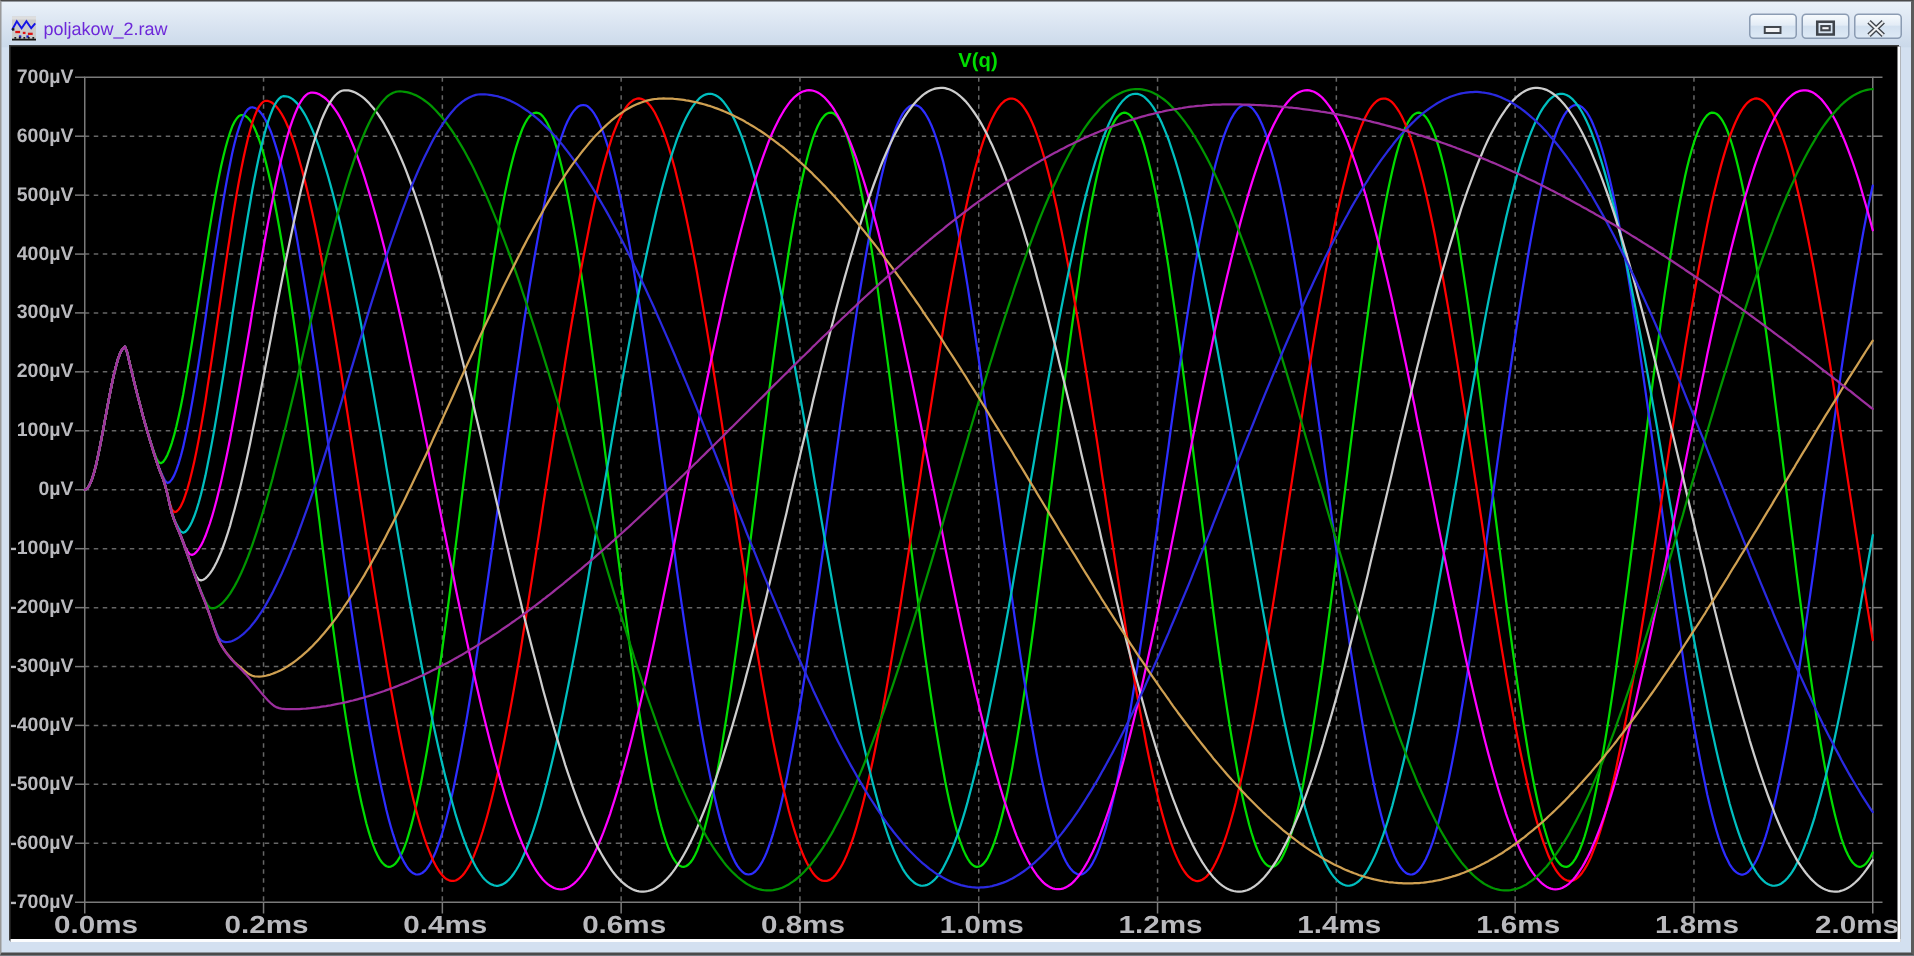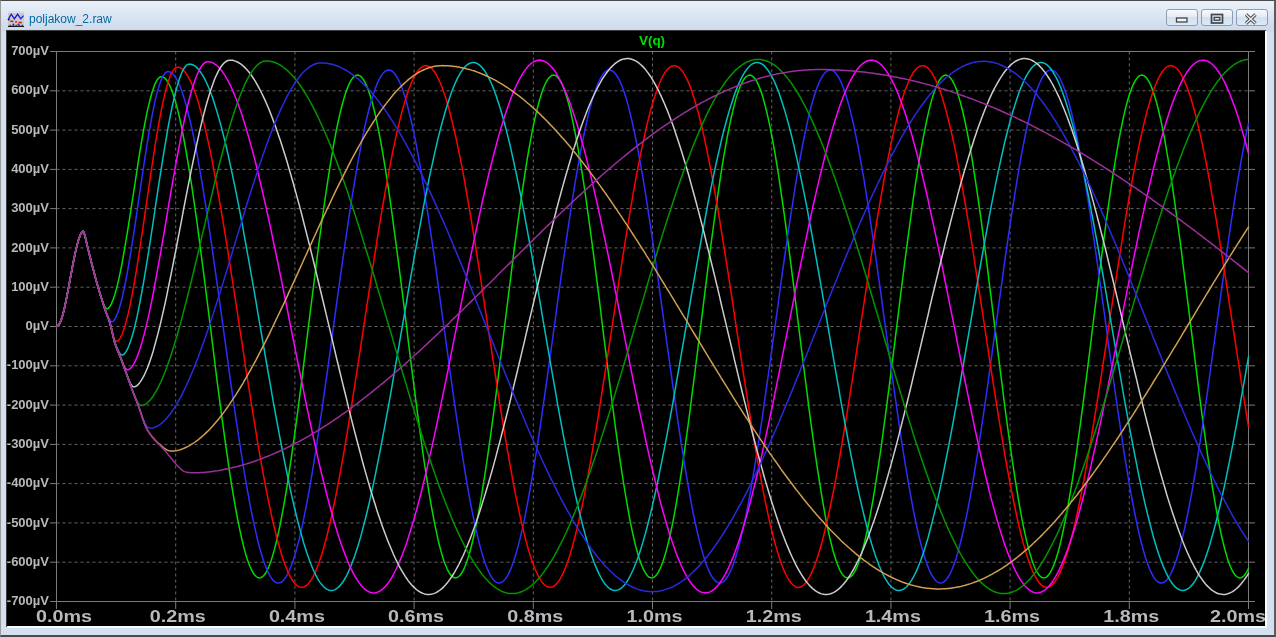--- a/index.html
+++ b/index.html
@@ -1,18 +1,18 @@
 <!DOCTYPE html>
 <html><head><meta charset="utf-8"><style>
 *{margin:0;padding:0;box-sizing:border-box}
 html,body{width:1276px;height:637px;overflow:hidden;background:#d3e0f0;font-family:"Liberation Sans",sans-serif}
 #win{position:absolute;left:0;top:0;width:1276px;height:637px;
  border-top:1px solid #4a4a4a;border-right:2px solid #5b5b5b;border-bottom:2px solid #4a4a4a;border-left:1px solid #9a9a9a;
  background:linear-gradient(#eaf1f9,#cbd9ea 30px,#d3e0f0 31px)}
-#ttext{position:absolute;left:29px;top:12px;font-size:12px;color:#0369a1}
+#ttext{position:absolute;left:29px;top:12px;font-size:12px;color:#6d28d9}
 .btn{position:absolute;top:9px;width:32px;height:17px;border:1px solid #8b9cb3;border-radius:3px;
  background:linear-gradient(#f6fafd,#e3ecf6 45%,#d2e0ef 50%,#dde9f5)}
 #blk{position:absolute;left:7px;top:31px;width:1260px;height:597px;background:#000;
  border-right:2px solid #fbfcfd;border-bottom:2px solid #fbfcfd;box-shadow:-1px -1px 0 #3c3c3c}
 svg{position:absolute;left:0;top:0}
 .g{stroke:#666666;stroke-width:1;stroke-dasharray:3 3}
 .t{stroke:#7a7a7a;stroke-width:1}
 .yl{fill:#b9b9bd;font-size:13px;font-weight:bold;text-anchor:end}
 .xl{fill:#b9b9bd;font-size:16.5px;font-weight:bold}
 .tr{fill:none;stroke-width:1.5;stroke-linejoin:round;stroke-linecap:round}

